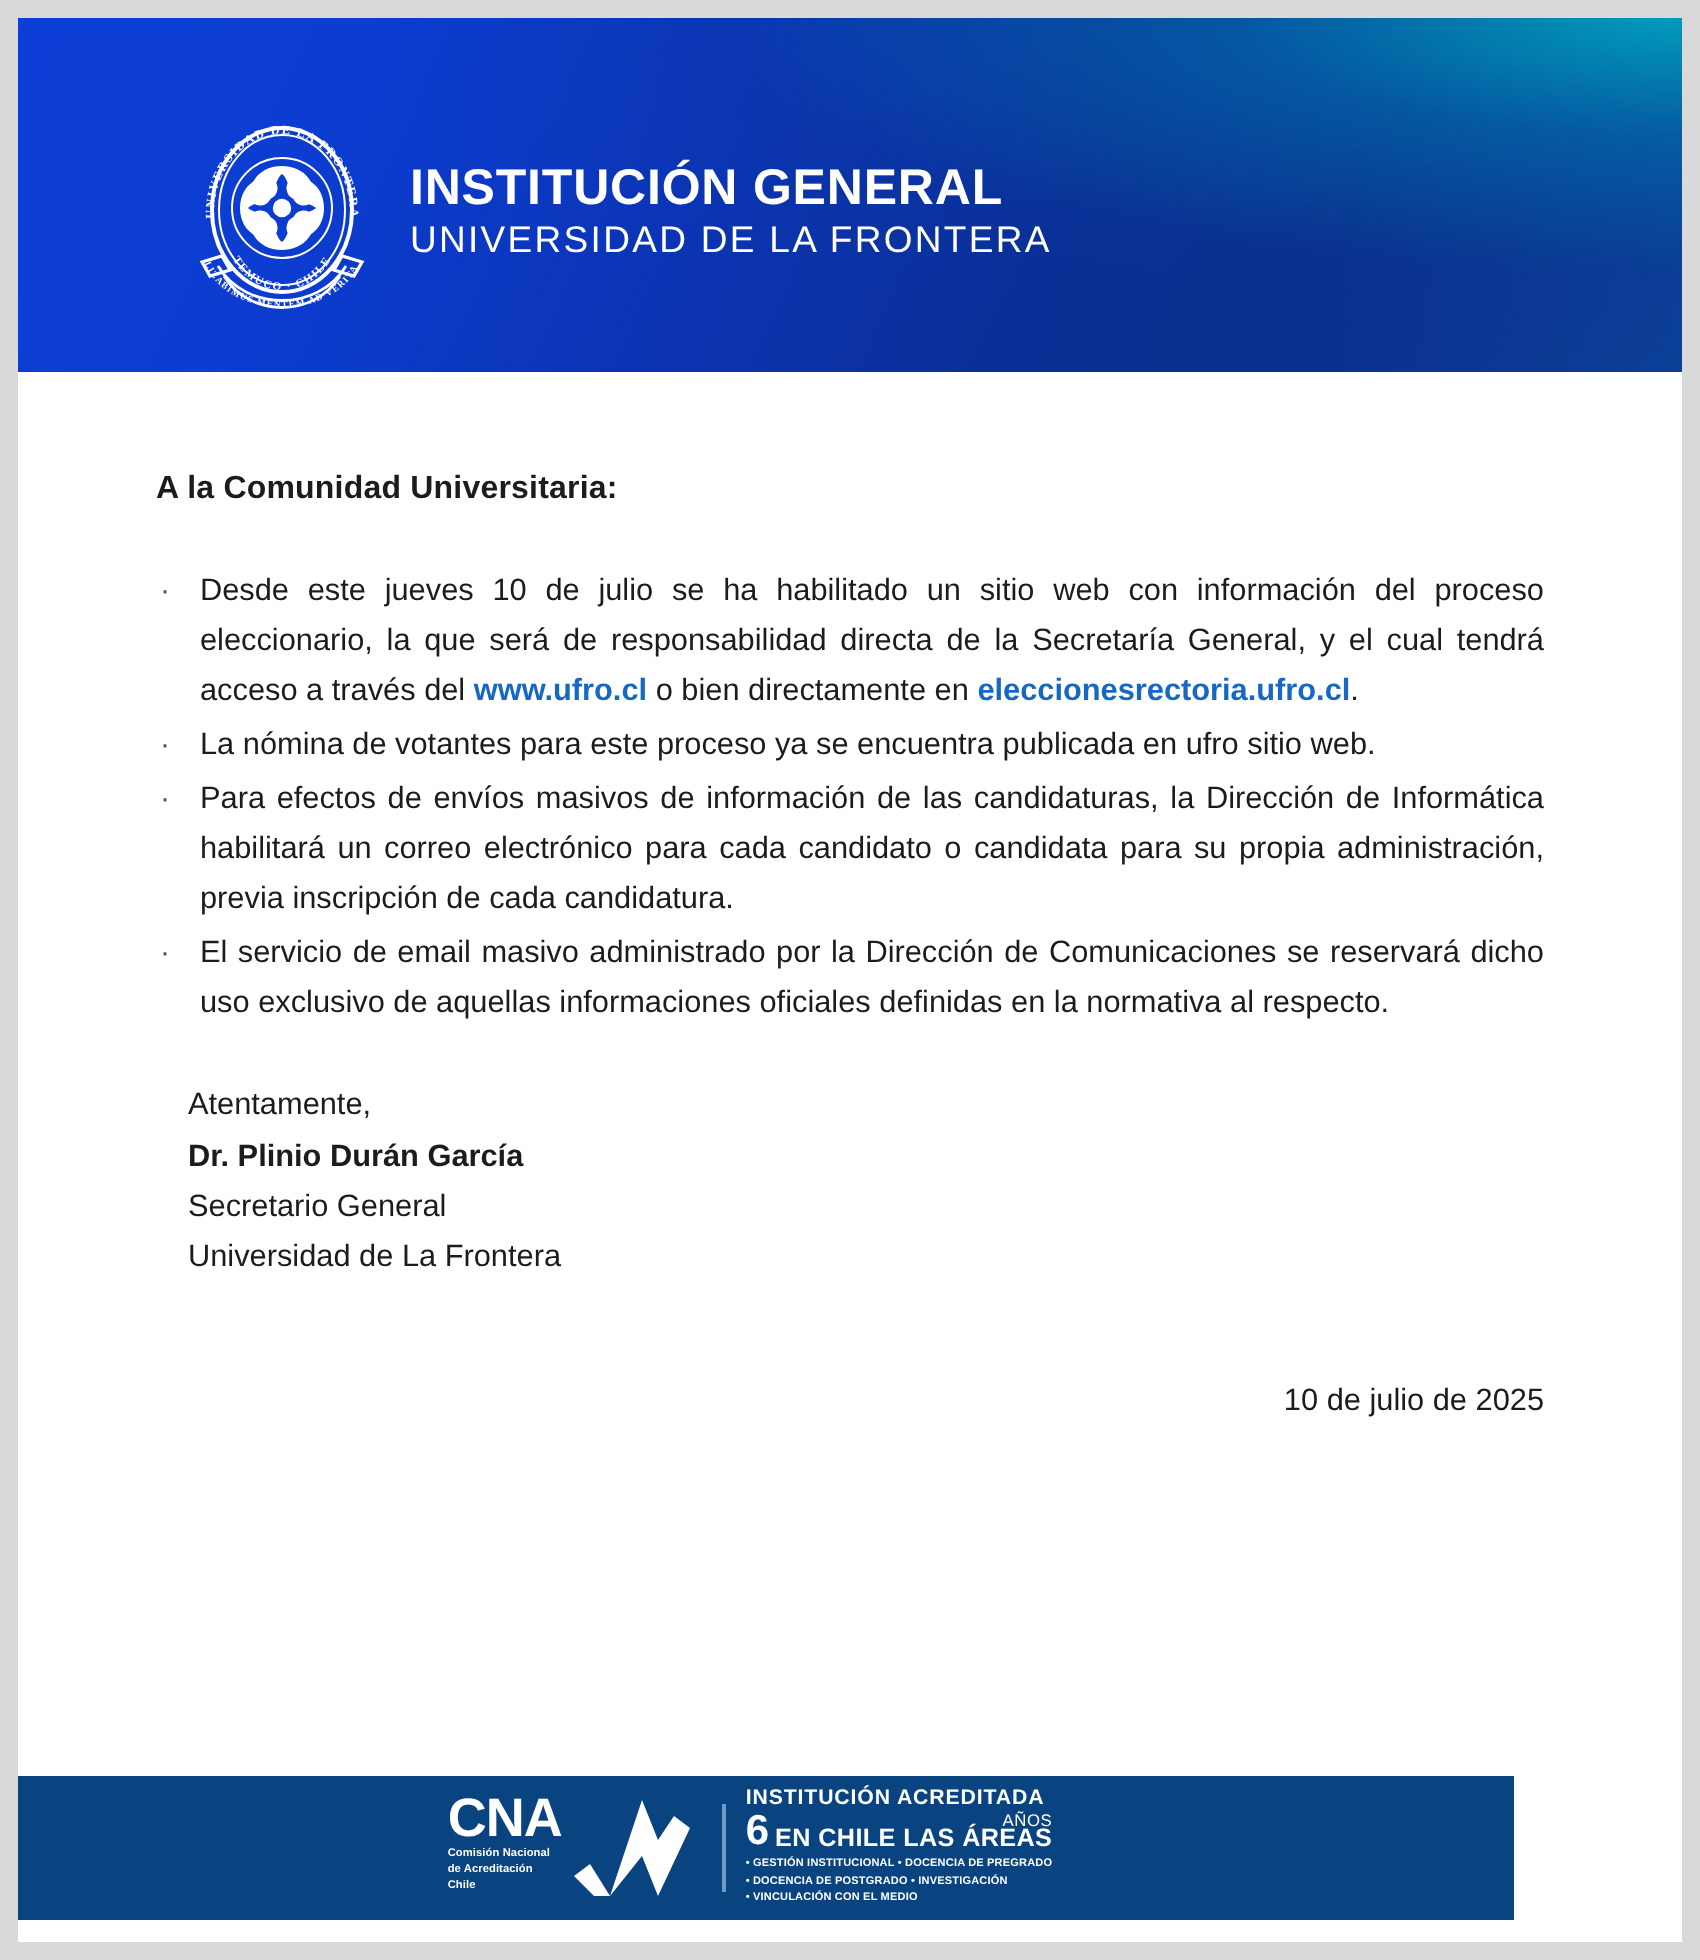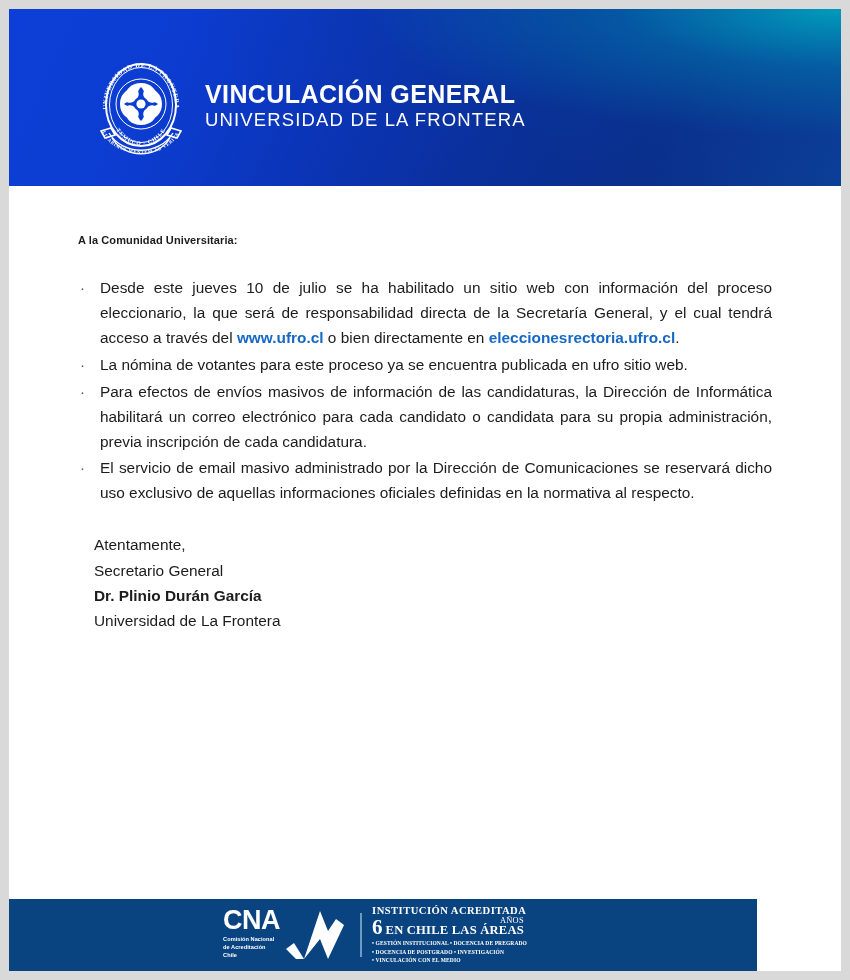--- a/index.html
+++ b/index.html
@@ -89,21 +89,21 @@
     position: absolute;
     left: 78px;
     top: 215px;
     width: 694px;
     color: #1c1c1c;
     font-size: 15.4px;
     line-height: 1.62;
   }
   .salutation {
     font-weight: 700;
-    font-size: 11px;
+    font-size: 16px;
     margin: 17px 0 0 0;
     letter-spacing: 0.1px;
   }
   .intro {
     margin: 27px 0 0 0;
     text-align: justify;
     text-justify: inter-word;
   }
   .bullets {
     list-style: none;
@@ -144,21 +144,21 @@
   .date-line {
     margin: 47px 0 0 0;
     text-align: right;
     font-size: 15.4px;
   }
 
   
   .footer {
     position: absolute;
     left: 9px;
-    bottom: 9px;
+    bottom: 20px;
     width: 748px;
     height: 72px;
     background: #0a4480;
     display: flex;
     align-items: center;
     justify-content: center;
   }
   .cna {
     display: flex;
     align-items: center;
@@ -187,21 +187,21 @@
     letter-spacing: 0.05px;
   }
   .cna-mark { position: relative; top: 2px; margin-left: 1px; }
 
   .cna-divider {
     width: 2px;
     height: 44px;
     background: #6f9ac4;
     margin: 0 10px 0 12px;
   }
-  .cna-right { color: #ffffff; font-family: Liberation Serif, serif; }
+  .cna-right { color: #ffffff; }
   .cna-acc-title {
     font-size: 10.6px;
     font-weight: 700;
     letter-spacing: 0.45px;
     line-height: 1.1;
   }
   .cna-years-row {
     display: flex;
     align-items: center;
     gap: 3px;
@@ -276,46 +276,47 @@
           <path d="M86 74 L76 71 L72 78 L82 81 Z" fill="none" stroke="#ffffff" stroke-width="1.6"></path>
           <path d="M14 76 C 28 99 64 99 78 76" fill="none" stroke="#ffffff" stroke-width="1.4"></path>
           <path d="M17 81 C 30 102 62 102 75 81" fill="none" stroke="#ffffff" stroke-width="1.4"></path>
           <text font-family="'Liberation Serif', serif" font-size="4.6" font-weight="700" fill="#ffffff" letter-spacing="0.65">
             <textPath href="#arcRib" startOffset="50%" text-anchor="middle">UTILIZABIMUS MENTEM AD VERITATEM</textPath>
           </text>
         </svg>
       </div>
 
       <div class="header-text">
-        <div class="header-title">VINCULACIÓN GENERAL</div>
+        <div class="header-title">INSTITUCIÓN GENERAL</div>
         <div class="header-subtitle">UNIVERSIDAD DE LA FRONTERA</div>
       </div>
 
     </div>
   </div>
 
   <div class="letter">
 
     <p class="salutation">A la Comunidad Universitaria:</p>
 
 
     <ul class="bullets" id="bullet-list">
         <li><span class="bullet-dot">·</span><span>Desde este jueves 10 de julio se ha habilitado un sitio web con información del proceso eleccionario, la que será de responsabilidad directa de la Secretaría General, y el cual tendrá acceso a través del </span><a class="doc-link" href="#" style="color: rgb(22, 104, 196);">www.ufro.cl</a><span> o bien directamente en </span><a class="doc-link" href="#" style="color: rgb(22, 104, 196);">eleccionesrectoria.ufro.cl</a><span>.</span></li>
         <li><span class="bullet-dot">·</span><span>La nómina de votantes para este proceso ya se encuentra publicada en ufro sitio web.</span></li>
         <li><span class="bullet-dot">·</span><span>Para efectos de envíos masivos de información de las candidaturas, la Dirección de Informática habilitará un correo electrónico para cada candidato o candidata para su propia administración, previa inscripción de cada candidatura.</span></li>
         <li><span class="bullet-dot">·</span><span>El servicio de email masivo administrado por la Dirección de Comunicaciones se reservará dicho uso exclusivo de aquellas informaciones oficiales definidas en la normativa al respecto.</span></li>
       </ul>
 
     <div class="closing">
       <span class="line">Atentamente,</span>
+      <span class="line name">Dr. Plinio Durán García</span>
       <span class="line">Secretario General</span>
-      <span class="line name">Dr. Plinio Durán García</span>
       <span class="line">Universidad de La Frontera</span>
     </div>
 
+    <p class="date-line">10 de julio de 2025</p>
   </div>
 
   <div class="footer">
     <div class="cna">
 
       <div class="cna-left">
         <div class="cna-wordmark">
           <div class="cna-letters">CNA</div>
           <div class="cna-sub" id="cna-sub">
               <div>Comisión Nacional</div>

